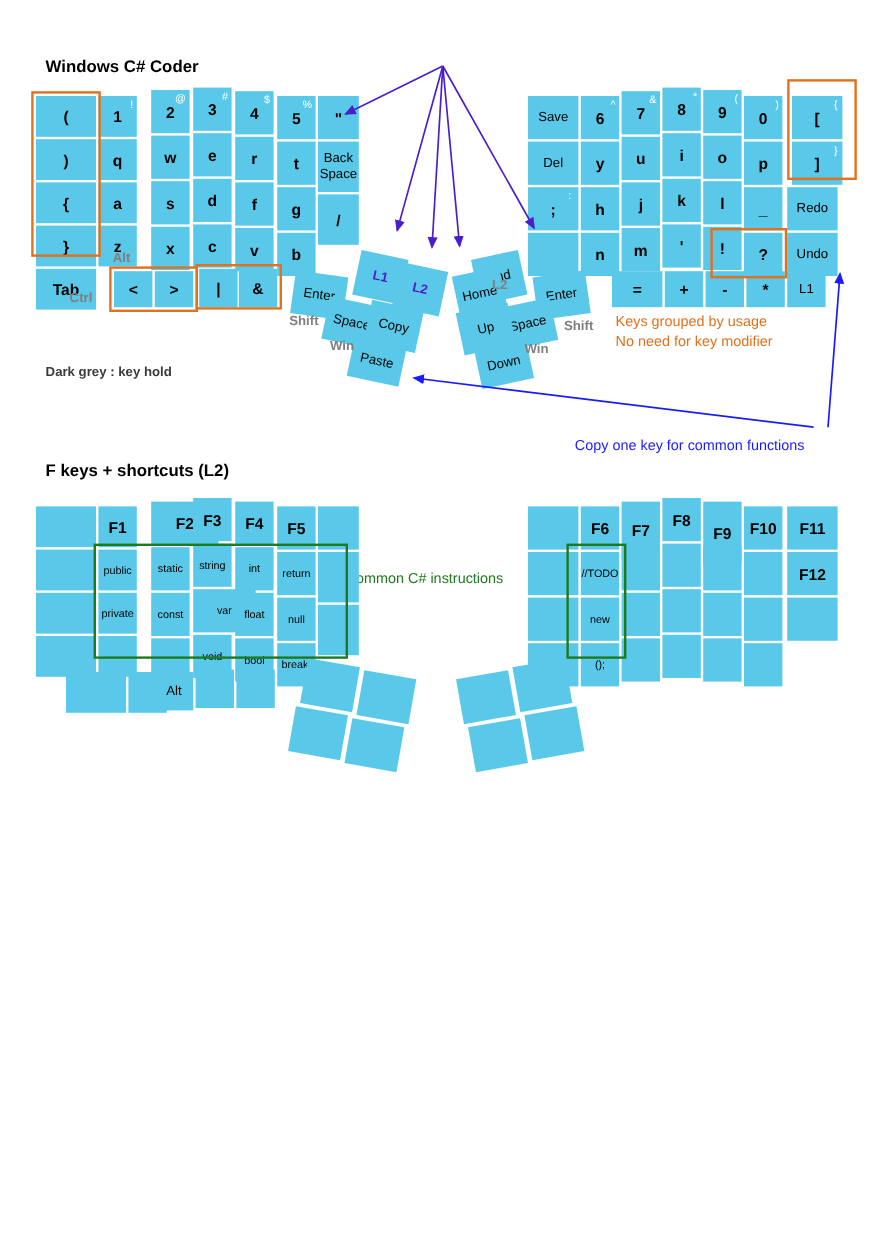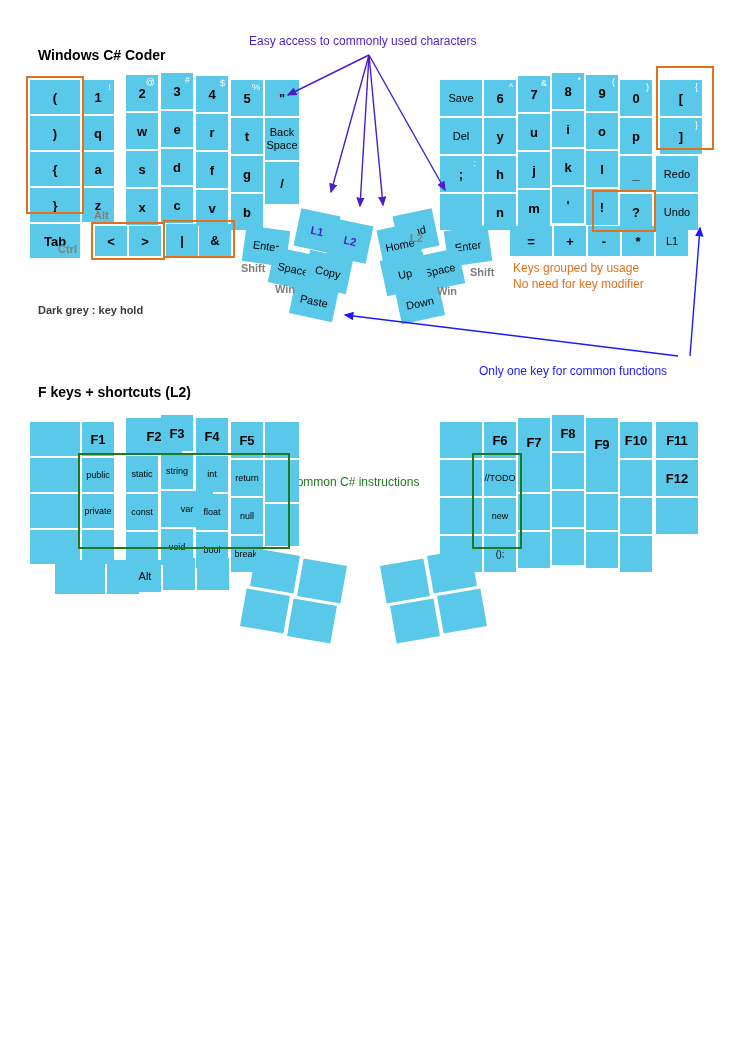--- a/index.html
+++ b/index.html
@@ -26,24 +26,23 @@
   .box-green{position:absolute;border:2px solid #1f7a1f;box-sizing:border-box;}
 
   svg.overlay{position:absolute;left:0;top:0;width:736px;height:1041px;pointer-events:none;}
 </style>
 </head>
 <body>
 
 <div class="stage">
 
   <div class="free txt-title" style="left:38px;top:47px;">Windows C# Coder</div>
-  <div class="free txt-purple" style="left:249px;top:34px;">Easy access to commonly used characters</div>
   <div class="free txt-orange" style="left:513px;top:261px;">Keys grouped by usage</div>
   <div class="free txt-orange" style="left:513px;top:277px;">No need for key modifier</div>
-  <div class="free txt-blue" style="left:479px;top:364px;">Only one key for common functions</div>
+  <div class="free txt-blue" style="left:479px;top:364px;">Copy one key for common functions</div>
   <div class="free txt-note" style="left:38px;top:276px;margin-top:28px;">Dark grey : key hold</div>
   <div class="free txt-title" style="left:38px;top:384px;">F keys + shortcuts (L2)</div>
   <div class="free txt-green" style="left:288px;top:475px;">Common C# instructions</div>
 
   <div class="key" style="left:30px;top:80px;width:50px;height:34px;">
       <span class="klabel">(</span>
     </div>
   <div class="key" style="left:82px;top:80px;width:32px;height:34px;">
       <span class="klabel">1</span>
       <span class="supsym" style="right:3px;top:2px;">!</span>

